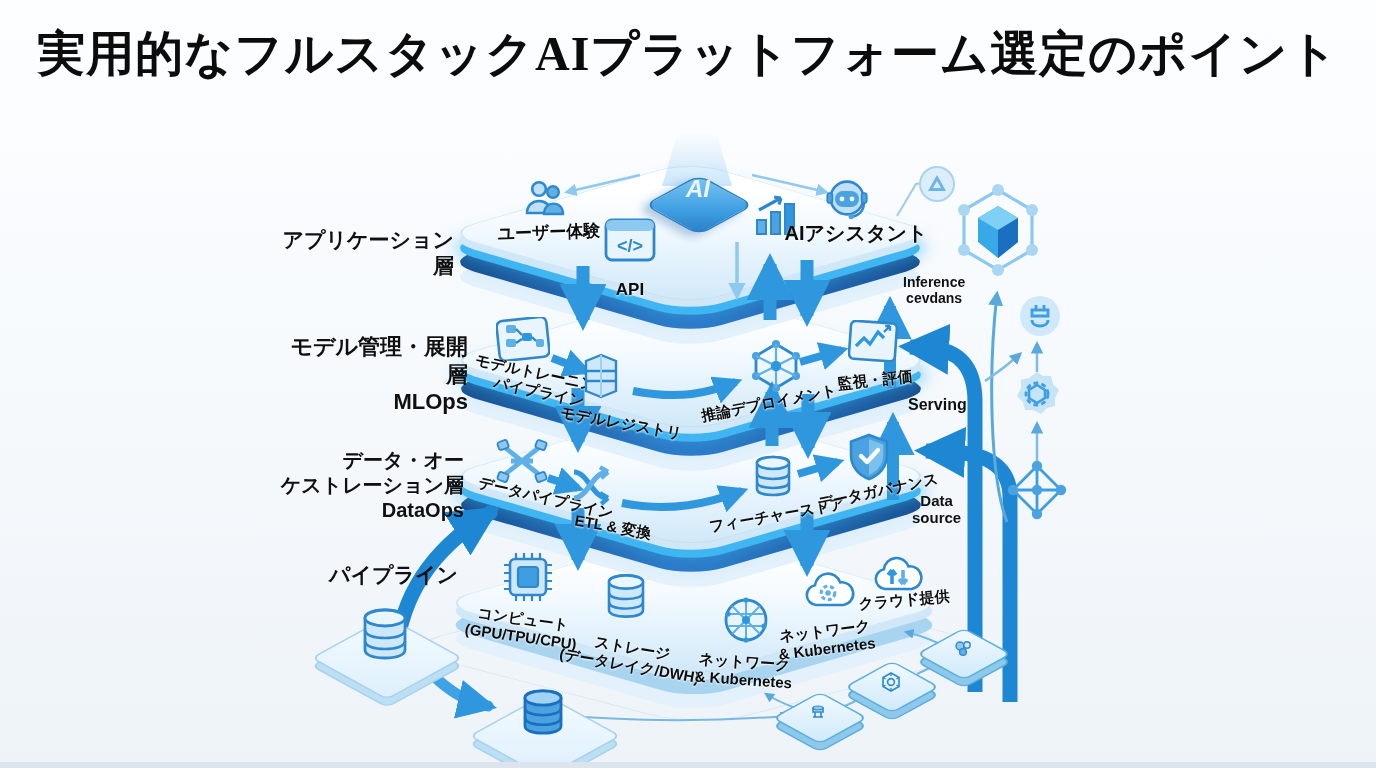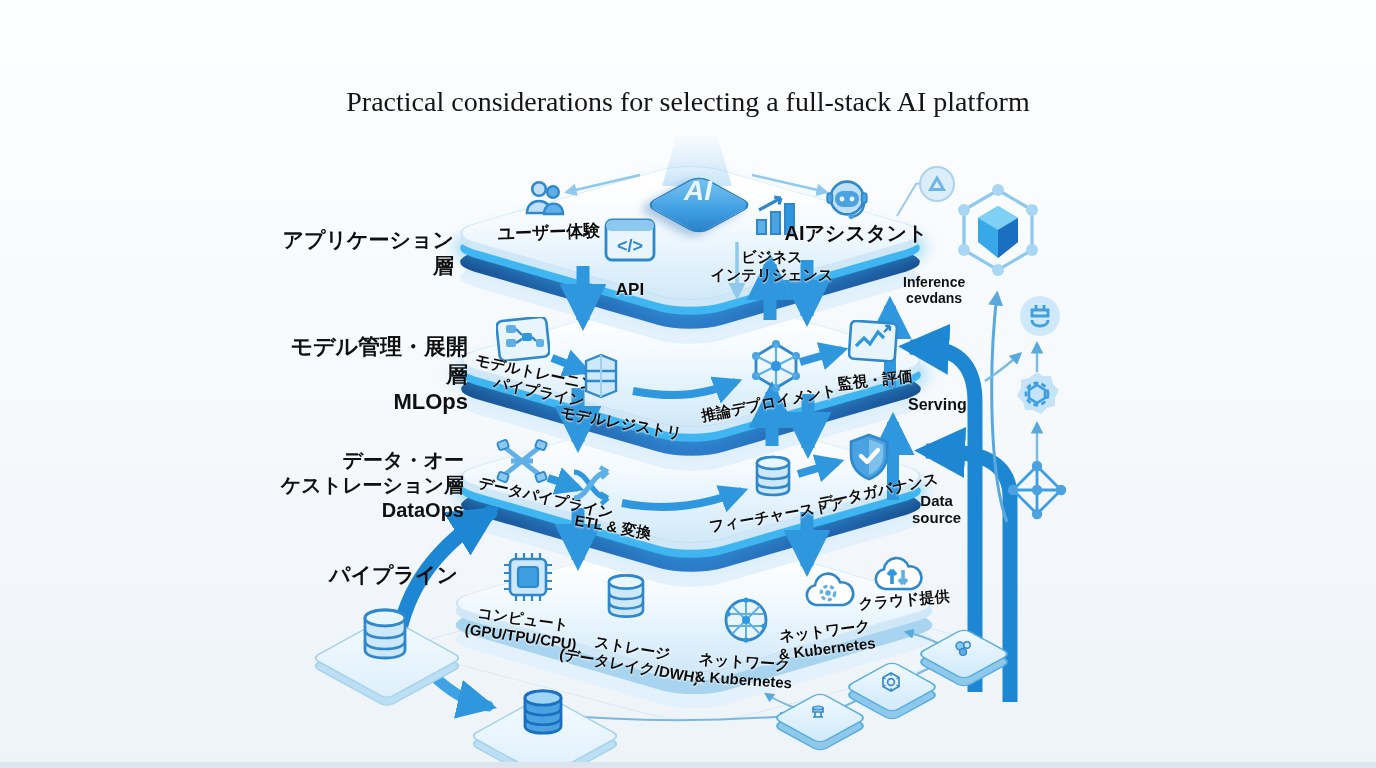--- a/index.html
+++ b/index.html
@@ -35,42 +35,42 @@
           white-space:pre-line;text-shadow:0 1px 2px rgba(255,255,255,.9);}
   .side{position:absolute;font-weight:700;color:#101010;white-space:pre-line;
         text-align:center;line-height:1.15;}
   
   .chip-wrap{position:absolute;left:697px;top:188px;transform:translate(-50%,-50%);}
   .chip{position:absolute;left:-37px;top:-22px;width:74px;height:74px;border-radius:14px;
         transform:scaleY(0.55) rotate(45deg);transform-origin:center;
         background:linear-gradient(135deg,#7cc6f1 0%,#3e9ee2 60%,#2a7ec4 100%);
         border:2px solid #2c7fc0;box-shadow:0 10px 10px rgba(40,110,170,.35);}
   .chip-txt{position:absolute;left:-14px;top:-13px;width:30px;color:#eaf6ff;
-        font-style:italic;font-weight:700;font-size:28px;text-align:center;}
+        font-style:italic;font-weight:700;font-size:24px;text-align:center;}
   .beam{position:absolute;left:662px;top:134px;width:70px;height:52px;
         background:linear-gradient(180deg,rgba(150,205,245,0),rgba(150,205,245,.5));
         clip-path:polygon(22% 0,78% 0,100% 100%,0 100%);}
   
   .tile{position:absolute;transform:translate(-50%,-50%);}
   .tile .f1,.tile .f2{position:absolute;left:-32px;top:-32px;width:64px;height:64px;
         border-radius:10px;transform:scaleY(0.55) rotate(45deg);}
   .tile .f2{top:-24px;background:#8ec9ec;border:2px solid #5aaede;}
   .tile .f1{background:linear-gradient(135deg,#f2faff,#cfe9fa);border:2px solid #5aaede;z-index:1;}
   .tile svg{position:absolute;left:-12px;top:-16px;z-index:2;}
   .plat .f1{width:104px;height:104px;left:-52px;top:-44px;background:linear-gradient(135deg,#f4fbff,#ddeffb);border:2px solid #a6d2ee;}
   .plat .f2{width:104px;height:104px;left:-52px;top:-36px;background:#bddff4;border:2px solid #a6d2ee;}
   .bstrip{position:absolute;left:0;bottom:0;width:100%;height:6px;background:#dce5ed;}
   svg.overlay{position:absolute;left:0;top:0;pointer-events:none;}
 </style>
 </head>
 <body>
 
 <div id="stage">
 
-  <div class="subtitle">Practical considerations for selecting a full-stack AI platform</div>
+  <div class="title">実用的なフルスタックAIプラットフォーム選定のポイント</div>
 
   <div class="dia d-outline" style="left:700px;top:648px;width:430px;height:430px;transform:translate(-50%,-50%) scaleY(0.26) rotate(45deg);"></div>
 
   <div class="layer">
     <div class="dia big d-base" style="left:694px;top:639px;"></div>
     <div class="dia big d-mid" style="left:694px;top:625px;"></div>
     <div class="dia big d-rim" style="left:694px;top:611px;"></div>
     <div class="dia big d-top" style="left:694px;top:603px;"></div>
   </div>
 
@@ -196,22 +196,20 @@
 
   <div class="ic" style="left:776px;top:218px;">
     <svg width="46" height="44" viewBox="0 0 23 22">
         <rect x="2" y="13" width="4.5" height="7" fill="#5fb0e6" stroke="#2f88cc" stroke-width="1"></rect>
         <rect x="9" y="9" width="4.5" height="11" fill="#4aa3e0" stroke="#2f88cc" stroke-width="1"></rect>
         <rect x="16" y="5" width="4.5" height="15" fill="#2f97de" stroke="#2f88cc" stroke-width="1"></rect>
         <path d="M3 8 L14 2" stroke="#2f88cc" stroke-width="1.6" fill="none"></path>
         <path d="M14 2 l-3.4 -0.4 M14 2 l-1 3.2" stroke="#2f88cc" stroke-width="1.6" fill="none"></path>
       </svg>
   </div>
-  <div class="nlabel" style="left:772px;top:266px;">ビジネス
-インテリジェンス</div>
 
   <div class="ic" style="left:847px;top:203px;">
     <svg width="50" height="46" viewBox="0 0 25 23">
         <circle cx="12.5" cy="10" r="8.2" fill="#bfe0f7" stroke="#2f88cc" stroke-width="1.3"></circle>
         <rect x="6.5" y="6.5" width="12" height="8" rx="4" fill="#4aa3e0"></rect>
         <circle cx="10" cy="10.5" r="1.2" fill="#eaf6ff"></circle>
         <circle cx="15" cy="10.5" r="1.2" fill="#eaf6ff"></circle>
         <rect x="2.6" y="7.5" width="2.6" height="5" rx="1.3" fill="#4aa3e0" stroke="#2f88cc" stroke-width="0.8"></rect>
         <rect x="19.8" y="7.5" width="2.6" height="5" rx="1.3" fill="#4aa3e0" stroke="#2f88cc" stroke-width="0.8"></rect>
         <path d="M21 12.5 c0 4 -3 6.5 -6 6.8" stroke="#2f88cc" stroke-width="1.2" fill="none"></path>

